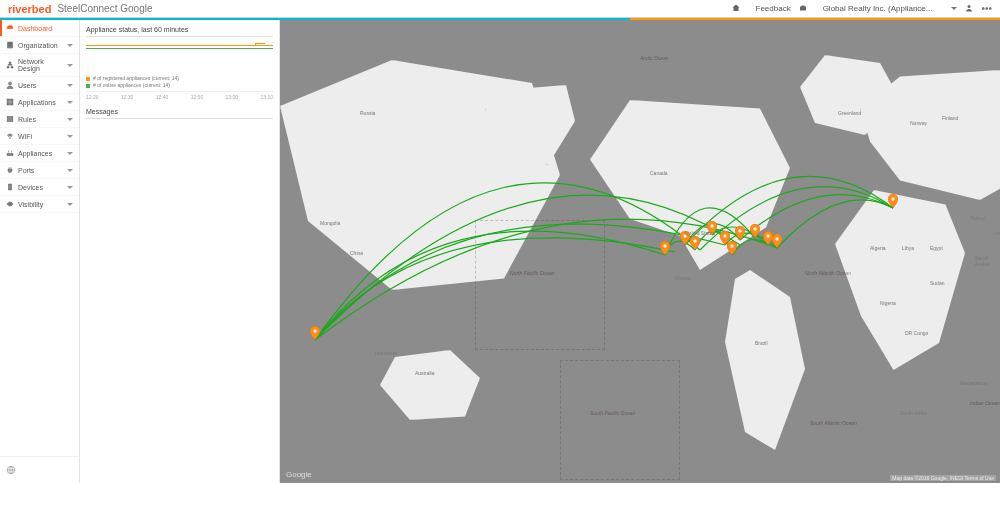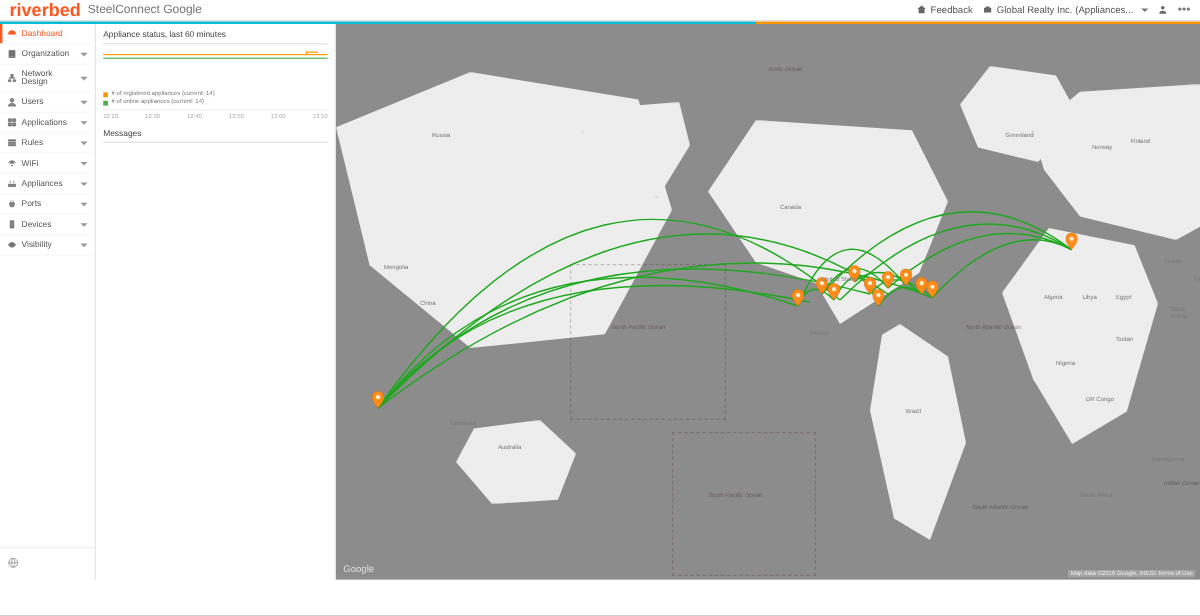--- a/index.html
+++ b/index.html
@@ -1,22 +1,22 @@
 <!DOCTYPE html>
 <html><head>
 <meta charset="utf-8">
 <style>
   * { box-sizing: border-box; margin: 0; padding: 0; }
   body { font-family: 'Segoe UI', Arial, sans-serif; background: #fff; width: 1000px; height: 513px; overflow: hidden; }
   
   .top-bar { height: 18px; display: flex; align-items: center; border-bottom: 1px solid #d0d0d0; padding: 0 8px; }
-  .brand { font-size: 15px; font-weight: 600; color: #ff5722; margin-right: 6px; }
+  .brand { font-size: 11px; font-weight: 600; color: #ff5722; margin-right: 6px; }
   .product { font-size: 10px; color: #757575; }
   .top-right { margin-left: auto; display: flex; align-items: center; gap: 8px; font-size: 8px; color: #555; }
-  .top-link { display: flex; align-items: center; gap: 4px; cursor: pointer; }
+  .top-link { display: flex; align-items: center; gap: 16px; cursor: pointer; }
   .chev-d { display:inline-block; border-left:3px solid transparent; border-right:3px solid transparent; border-top:3px solid #777; margin-left:3px; }
   .menu-btn { font-size: 10px; color: #777; cursor: pointer; }
   
   .accent-bar { height: 2px; background: linear-gradient(to right, #00bcd4 0%, #00bcd4 63%, #ff9800 63%, #ff9800 100%); }
   
   .main { display: flex; height: 463px; }
   .sidebar { width: 80px; border-right: 1px solid #e5e5e5; display: flex; flex-direction: column; }
   .side-item { display: flex; align-items: center; padding: 4px 6px; font-size: 7px; color: #555; cursor: pointer; border-bottom: 1px solid #f7f7f7; position: relative; }
   .side-item.active { color: #ff5722; }
   .side-item.active::before { content:''; position:absolute; left:0; top:0; bottom:0; width:2px; background:#ff5722; }
@@ -81,21 +81,21 @@
           </svg>
       </span>
       <span>Feedback</span>
     </span>
     <span class="top-link">
       <span>
         <svg width="8" height="8" viewBox="0 0 16 16">
             <path fill="#666" d="M2 5h12v8H2zM5 3h6v2H5z"></path>
           </svg>
       </span>
-      <span>Global Realty Inc. (Appliances...</span>
+      <span>Global Realty Inc. (Appliance...</span>
       <span class="chev-d"></span>
     </span>
     <span>
       <svg width="8" height="8" viewBox="0 0 16 16">
           <path fill="#666" d="M8 8a3 3 0 100-6 3 3 0 000 6zm-6 7c0-3 3-5 6-5s6 2 6 5z"></path>
         </svg>
     </span>
     <span class="menu-btn">•••</span>
   </div>
 </div>

